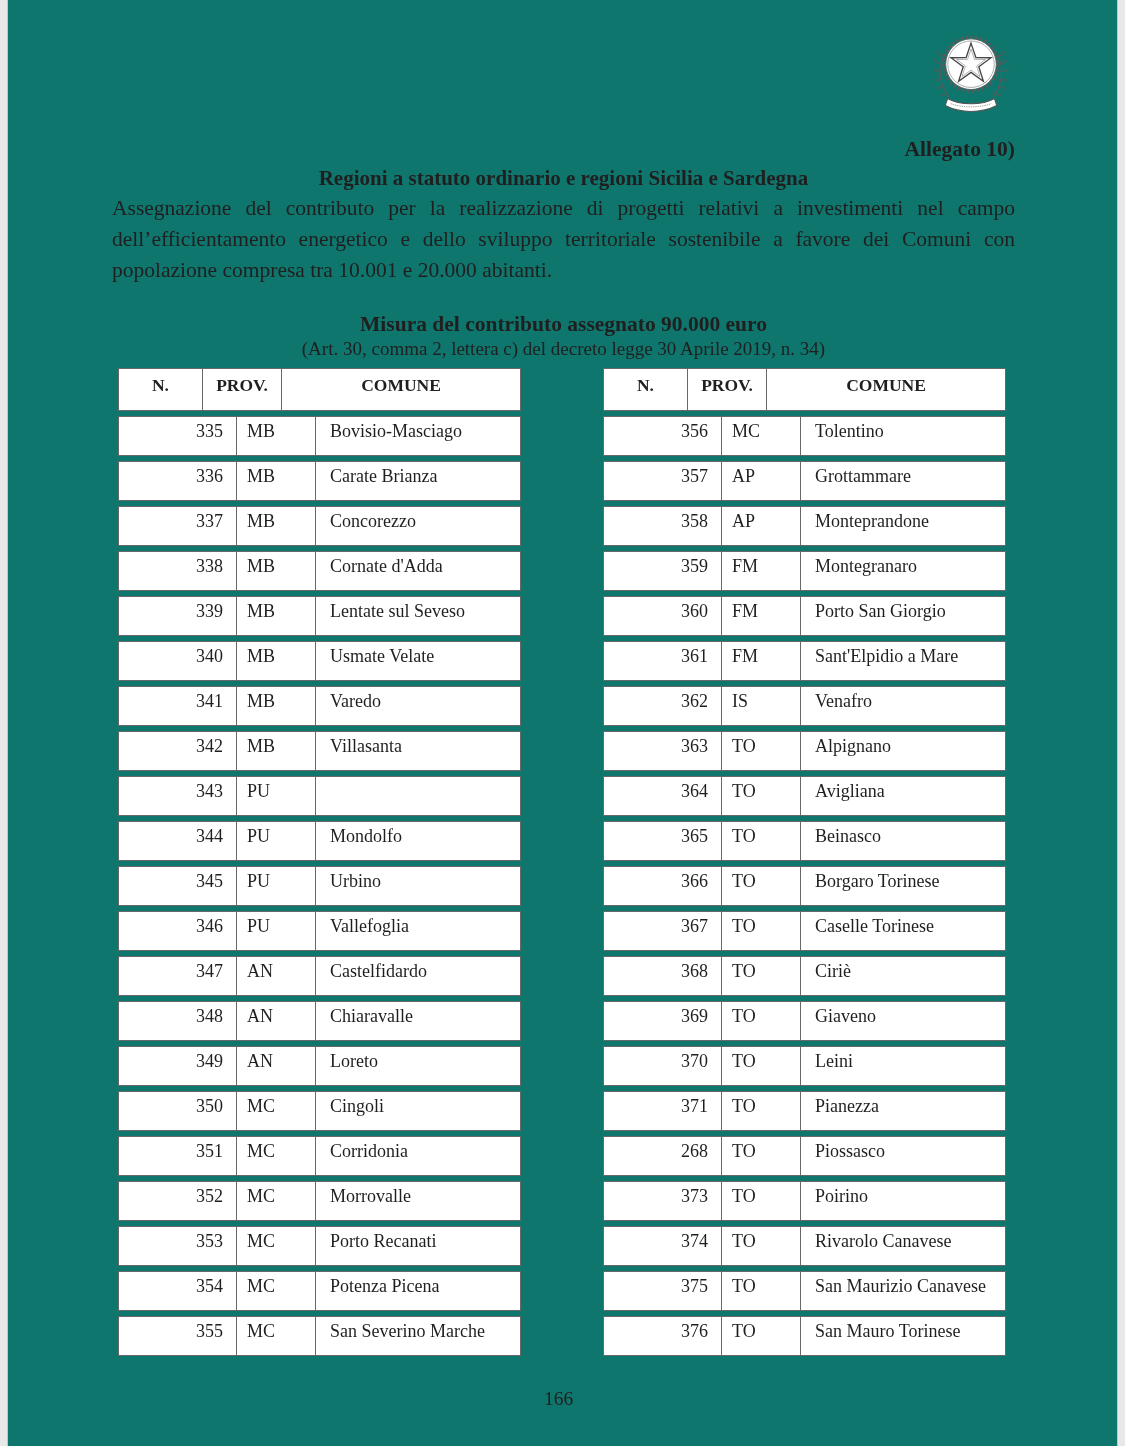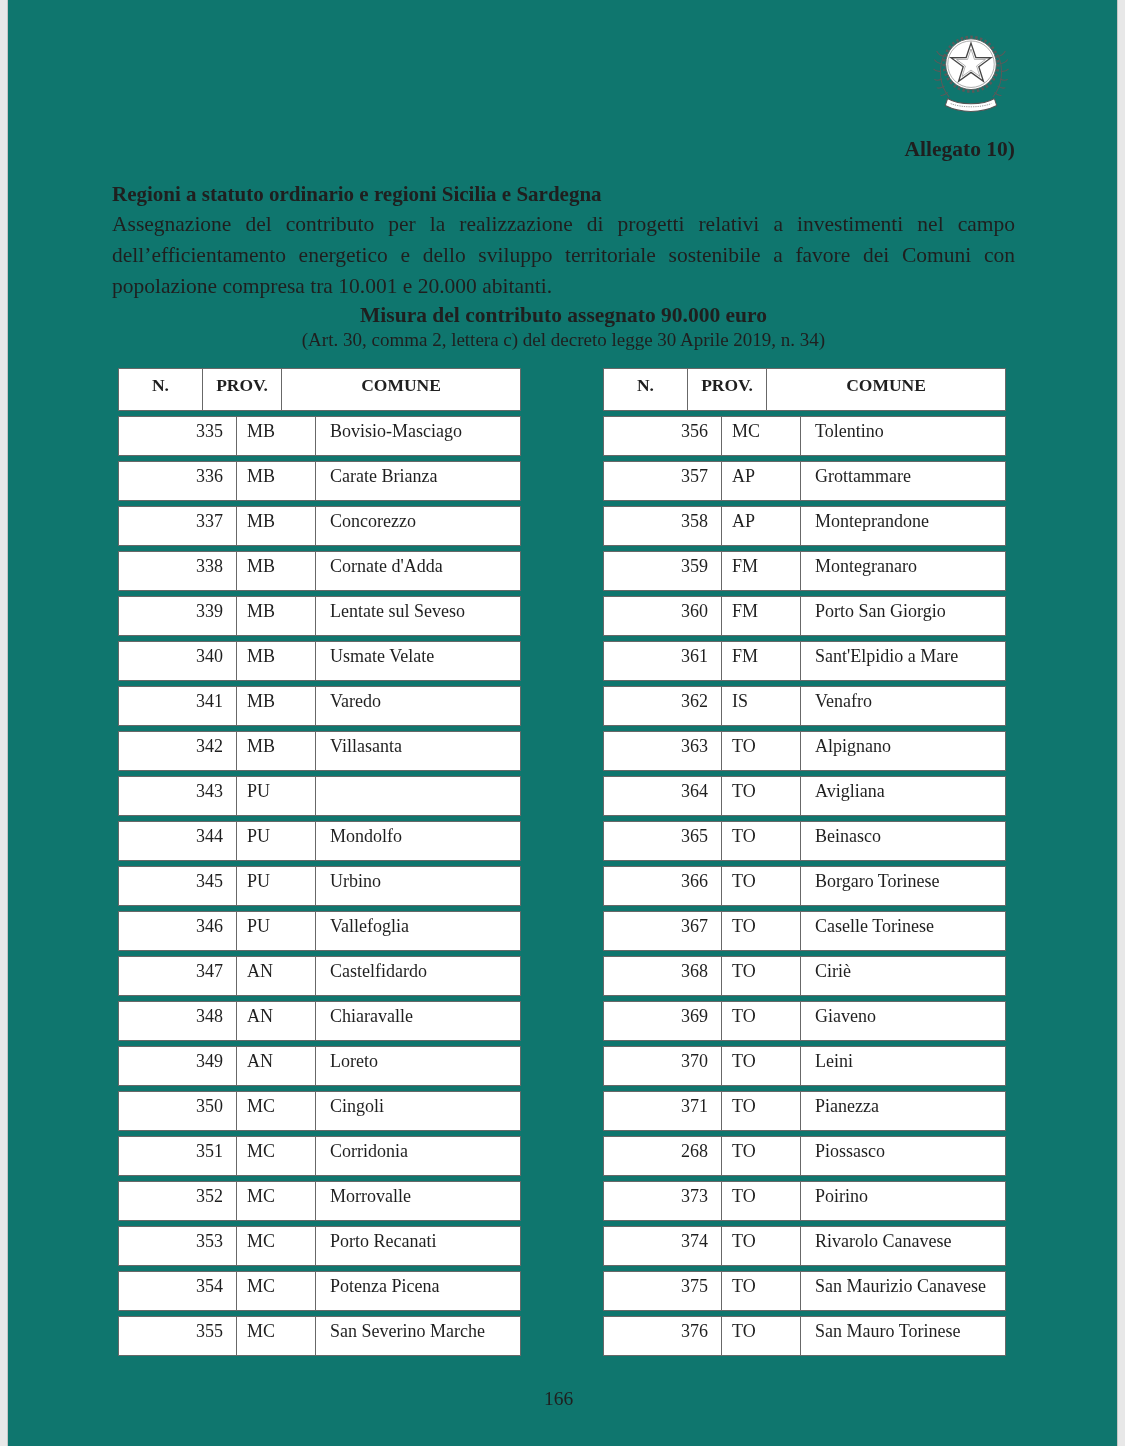--- a/index.html
+++ b/index.html
@@ -13,23 +13,23 @@
     position:relative; width:1125px; height:1446px; background:#0f766e; overflow:hidden;
   }
   .edge { position:absolute; top:0; bottom:0; width:7px; background:#e8e8e8; }
   .edge.left  { left:0;  border-right:1px solid #c6c6c6; }
   .edge.right { right:0; border-left:1px solid #c6c6c6; }
 
   .emblem { position:absolute; left:932px; top:28px; width:78px; height:88px; }
 
   .content { position:absolute; left:112px; top:0; width:903px; }
   .allegato { padding-top:136px; text-align:right; font-weight:bold; font-size:21.5px; line-height:26px; }
-  .title    { font-weight:bold; font-size:21px; line-height:26px; margin-top:19px; }
+  .title    { text-align:center; font-weight:bold; font-size:21px; line-height:26px; margin-top:3px; }
   .paragraph{ text-align:justify; font-size:21.5px; line-height:31px; margin-top:2px; }
-  .subtitle { text-align:center; font-weight:bold; font-size:21.5px; line-height:26px; margin-top:0; }
+  .subtitle { text-align:center; font-weight:bold; font-size:21.5px; line-height:26px; margin-top:25px; }
   .subnote  { text-align:center; font-size:19px; line-height:23px; margin-top:0; }
 
   .tables { position:absolute; left:118px; top:368px; display:flex; gap:82px; }
   .table { width:403px; }
   .thead, .trow {
     display:flex; box-sizing:border-box; background:#fff;
     border:1px solid #686868; margin-bottom:5px;
   }
   .thead { height:43px; }
   .trow  { height:40px;padding-left:34px; }

